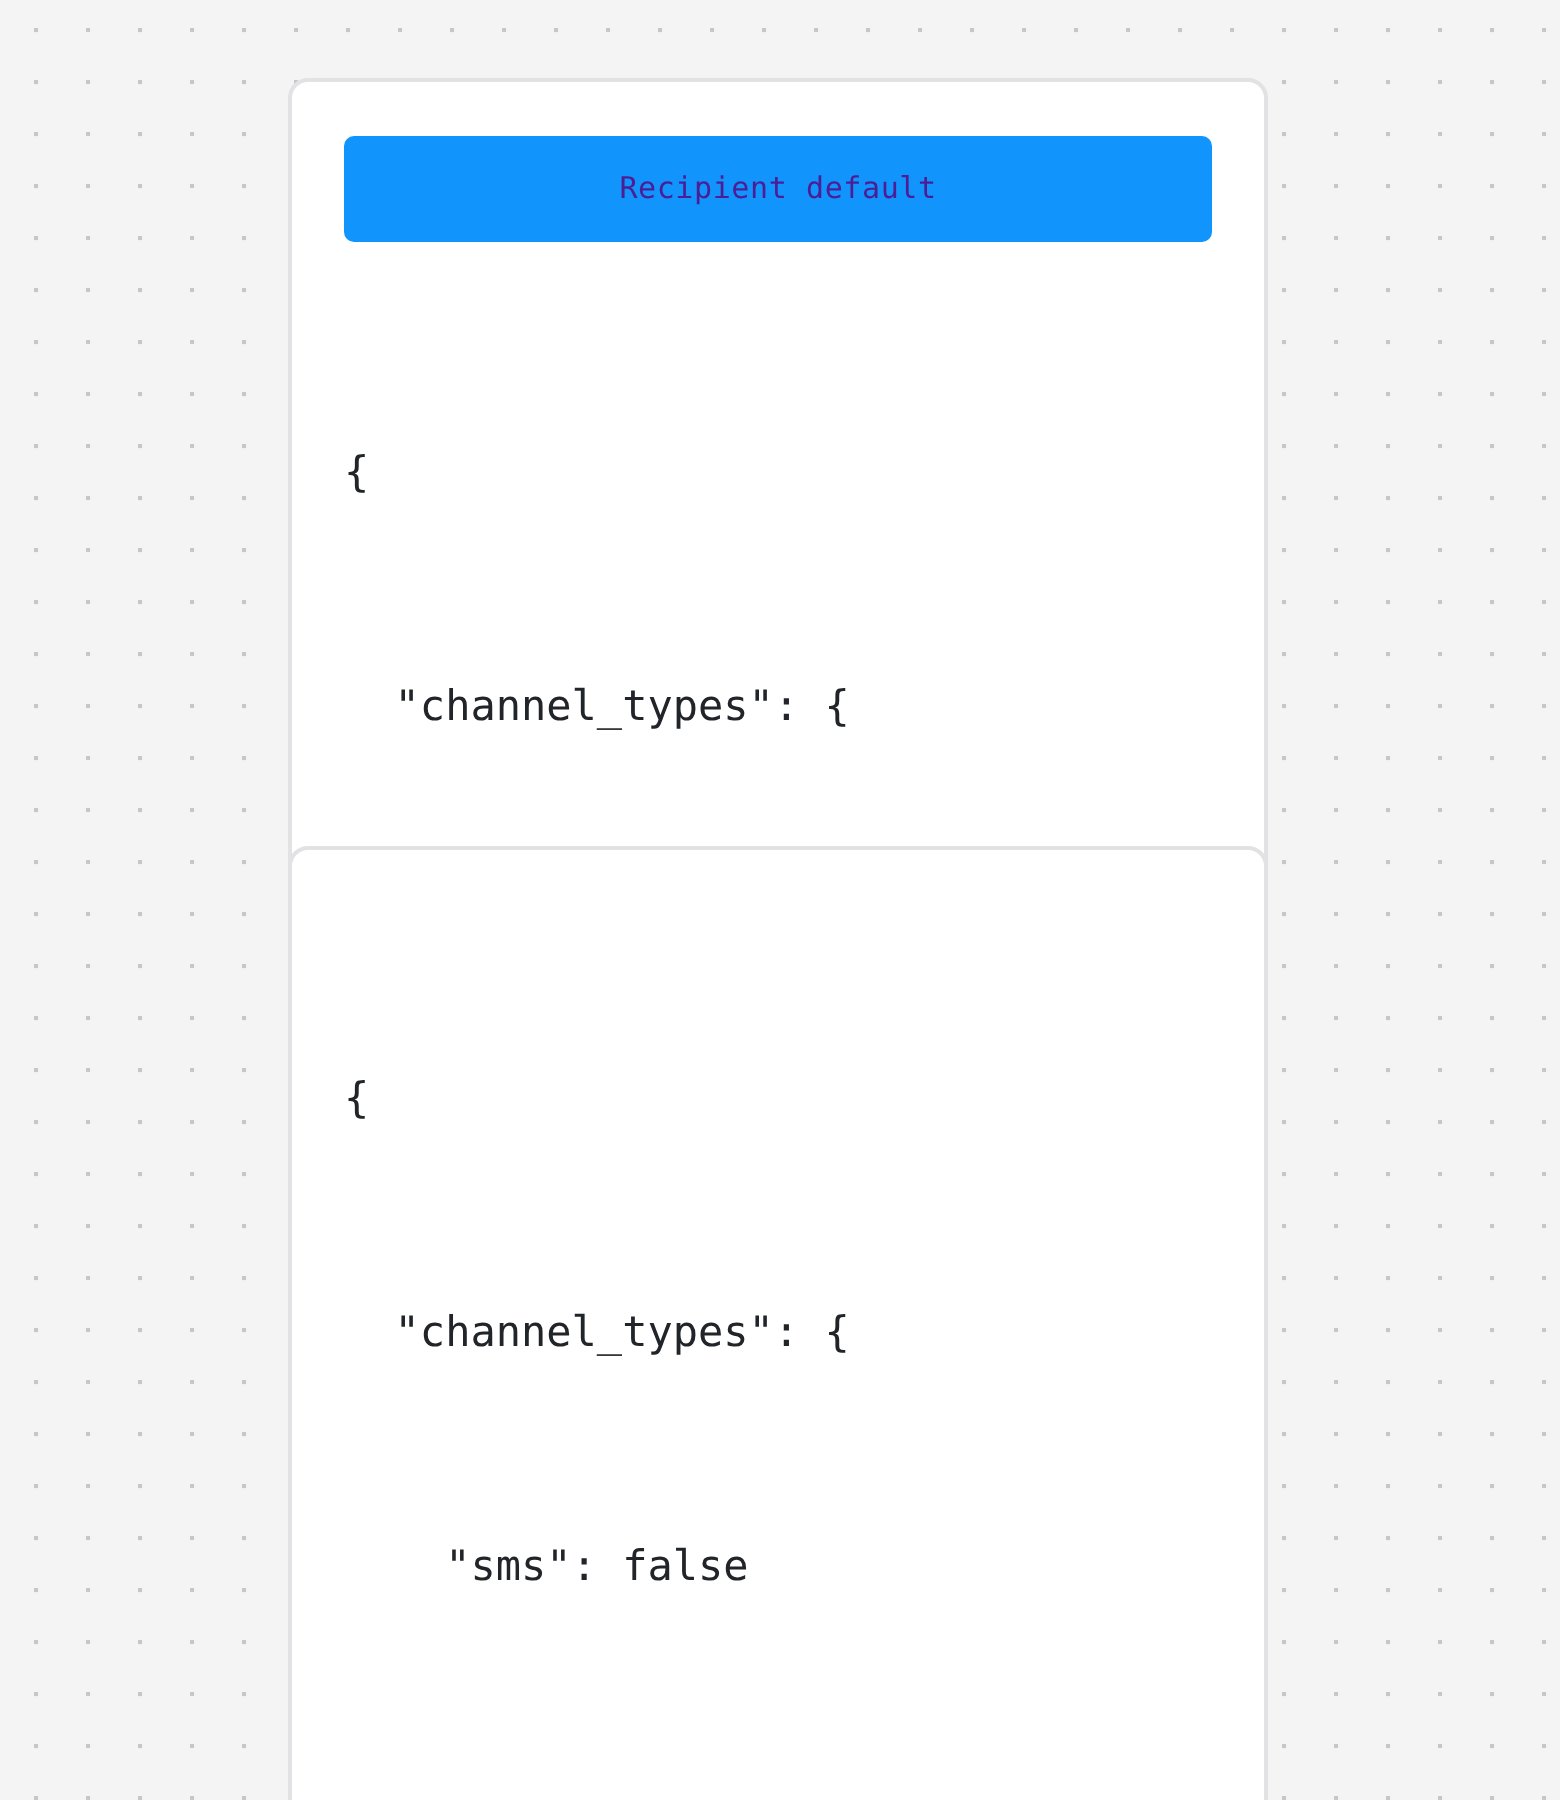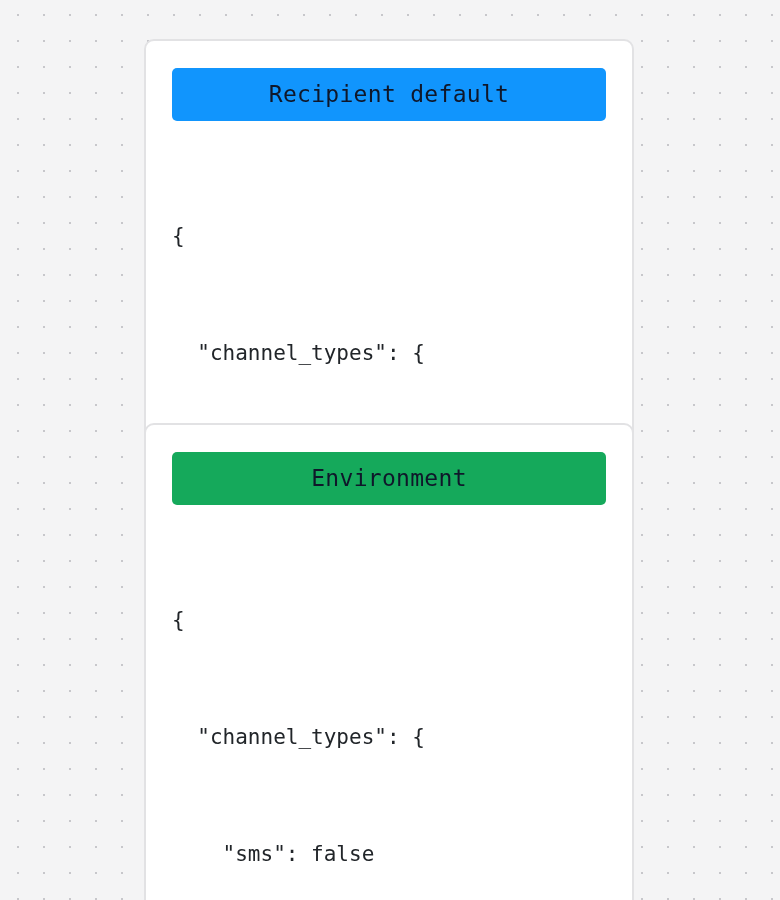--- a/index.html
+++ b/index.html
@@ -46,23 +46,23 @@
     display: flex;
     align-items: center;
     justify-content: center;
     height: 53px;
     border-radius: 5px;
     margin-bottom: 18px;
   }
 
   .card-header-title {
     font-family: "DejaVu Sans Mono", "Liberation Mono", monospace;
-    font-size: 23px;
+    font-size: 15px;
     letter-spacing: 0.3px;
-    color: #0f172a;
+    color: #4c1d95;
     line-height: 1;
     white-space: pre;
   }
 
   .header-blue {
     background-color: #1195fd;
   }
 
   .header-green {
     background-color: #15a95b;
@@ -96,23 +96,20 @@
     <div class="card-body">
       <span class="json-line">{</span>
       <span class="json-line">  "channel_types": {</span>
       <span class="json-line">    "sms": true</span>
       <span class="json-line">  }</span>
       <span class="json-line">}</span>
     </div>
   </div>
 
   <div class="card" id="card-environment">
-    <div class="card-header header-green">
-      <span class="card-header-title">Environment</span>
-    </div>
     <div class="card-body">
       <span class="json-line">{</span>
       <span class="json-line">  "channel_types": {</span>
       <span class="json-line">    "sms": false</span>
       
       
       
       
       
     </div>

